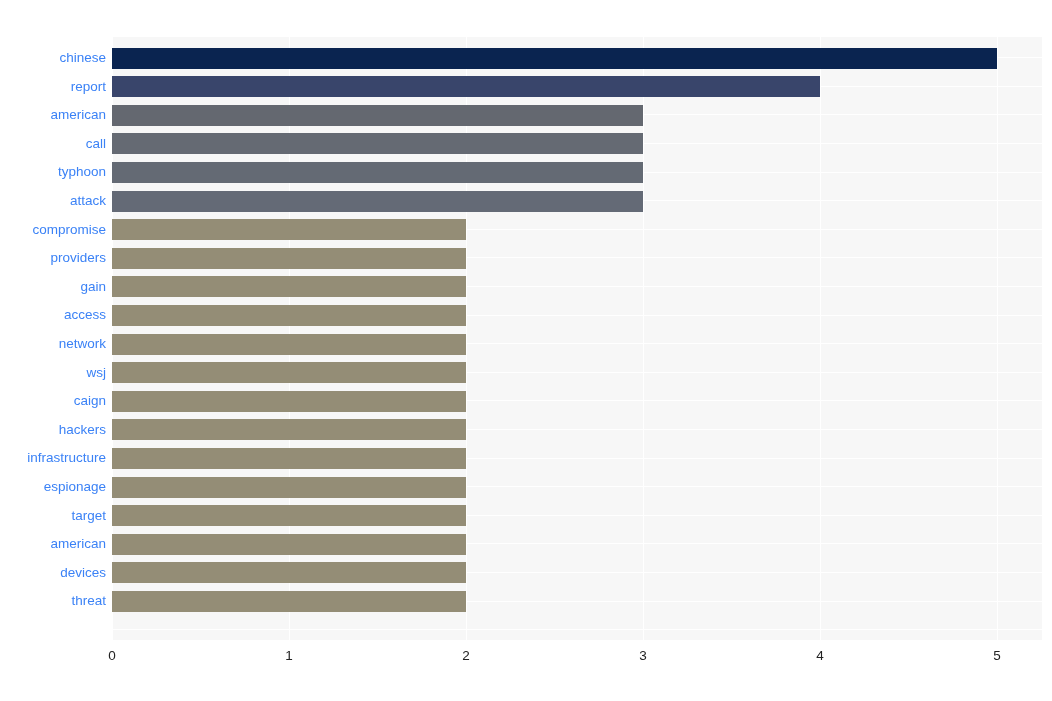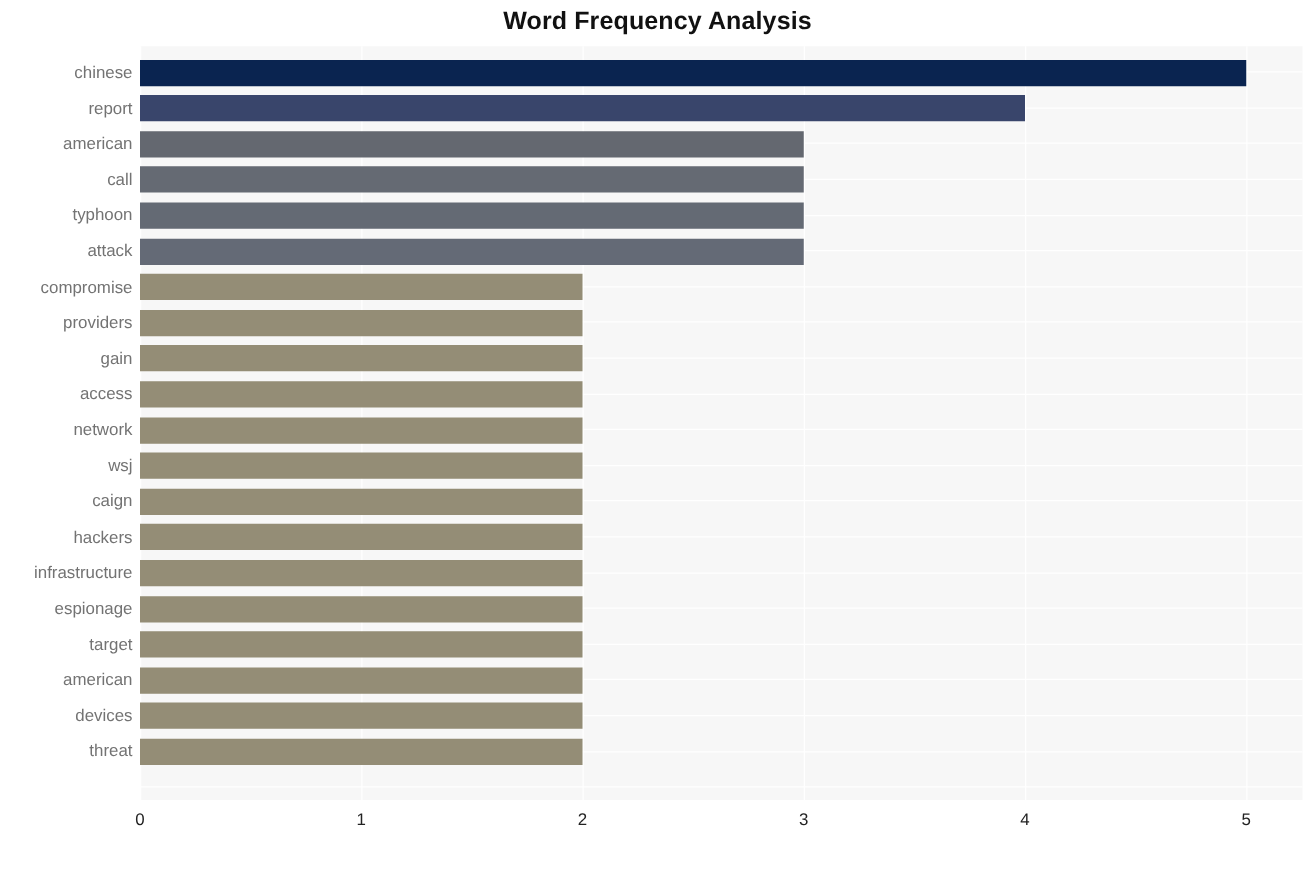--- a/index.html
+++ b/index.html
@@ -81,21 +81,21 @@
     top: 37px;
     width: 106px;
     height: 603px;
   }
   .y-tick-label {
     position: absolute;
     right: 0;
     width: 106px;
     text-align: right;
     font-size: 13.5px;
-    color: #737373;
+    color: #3b82f6;
     line-height: 14px;
     white-space: nowrap;
   }
 
   
   #x-axis-labels {
     position: absolute;
     left: 0;
     top: 648px;
     width: 1052px;
@@ -119,21 +119,20 @@
     text-align: center;
     font-size: 13.5px;
     color: #222222;
   }
 </style>
 </head>
 <body>
 
 <div id="chart-figure">
 
-  <div id="chart-title">Word Frequency Analysis</div>
 
   <div id="plot-area">
     <div id="gridlines-v">
         <div class="gridline-v" style="left: 0px;"></div>
         <div class="gridline-v" style="left: 177px;"></div>
         <div class="gridline-v" style="left: 354px;"></div>
         <div class="gridline-v" style="left: 531px;"></div>
         <div class="gridline-v" style="left: 708px;"></div>
         <div class="gridline-v" style="left: 885px;"></div>
       </div>

